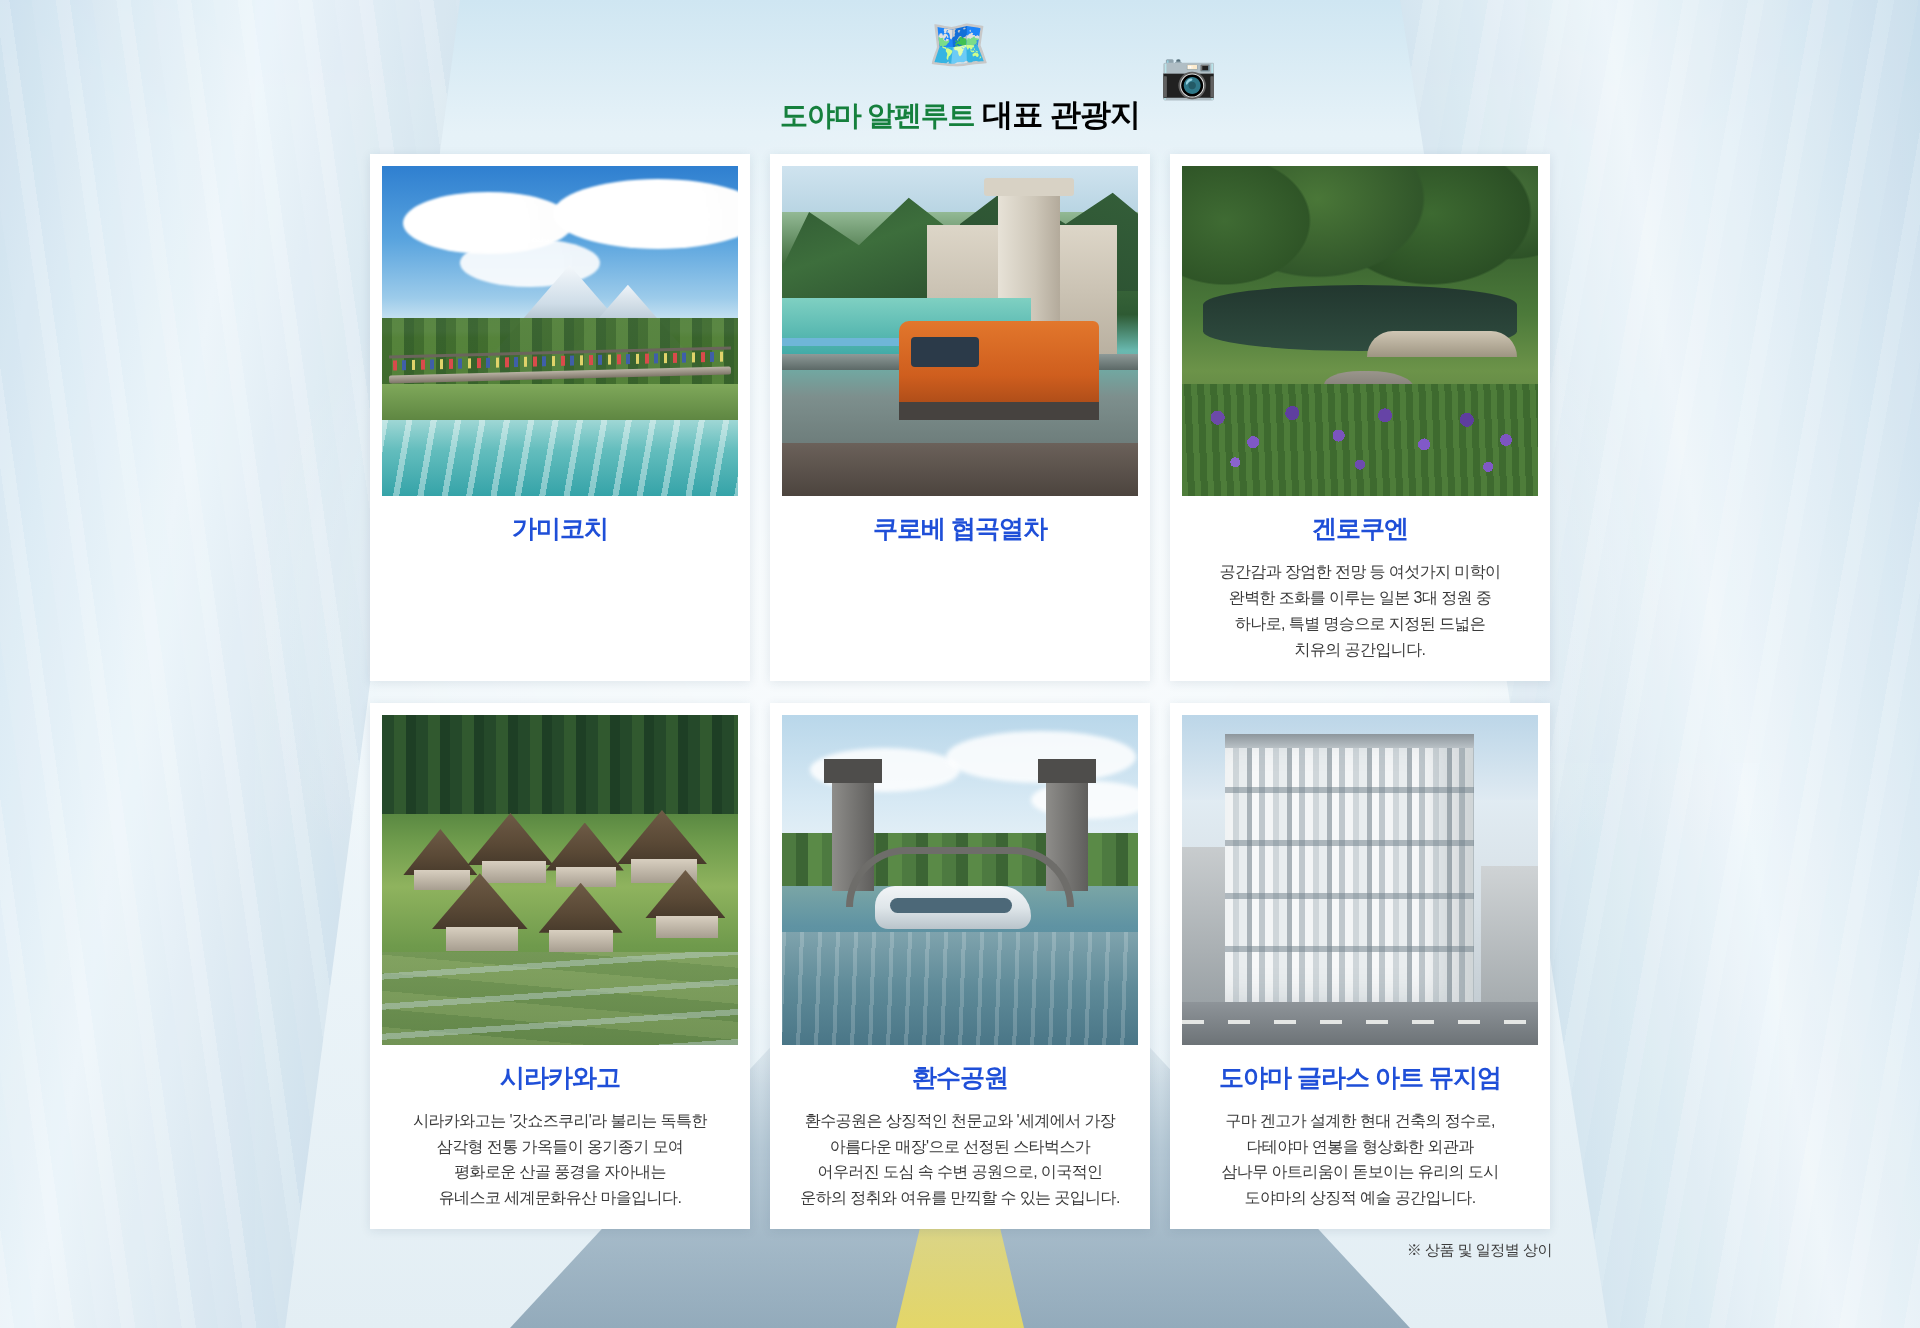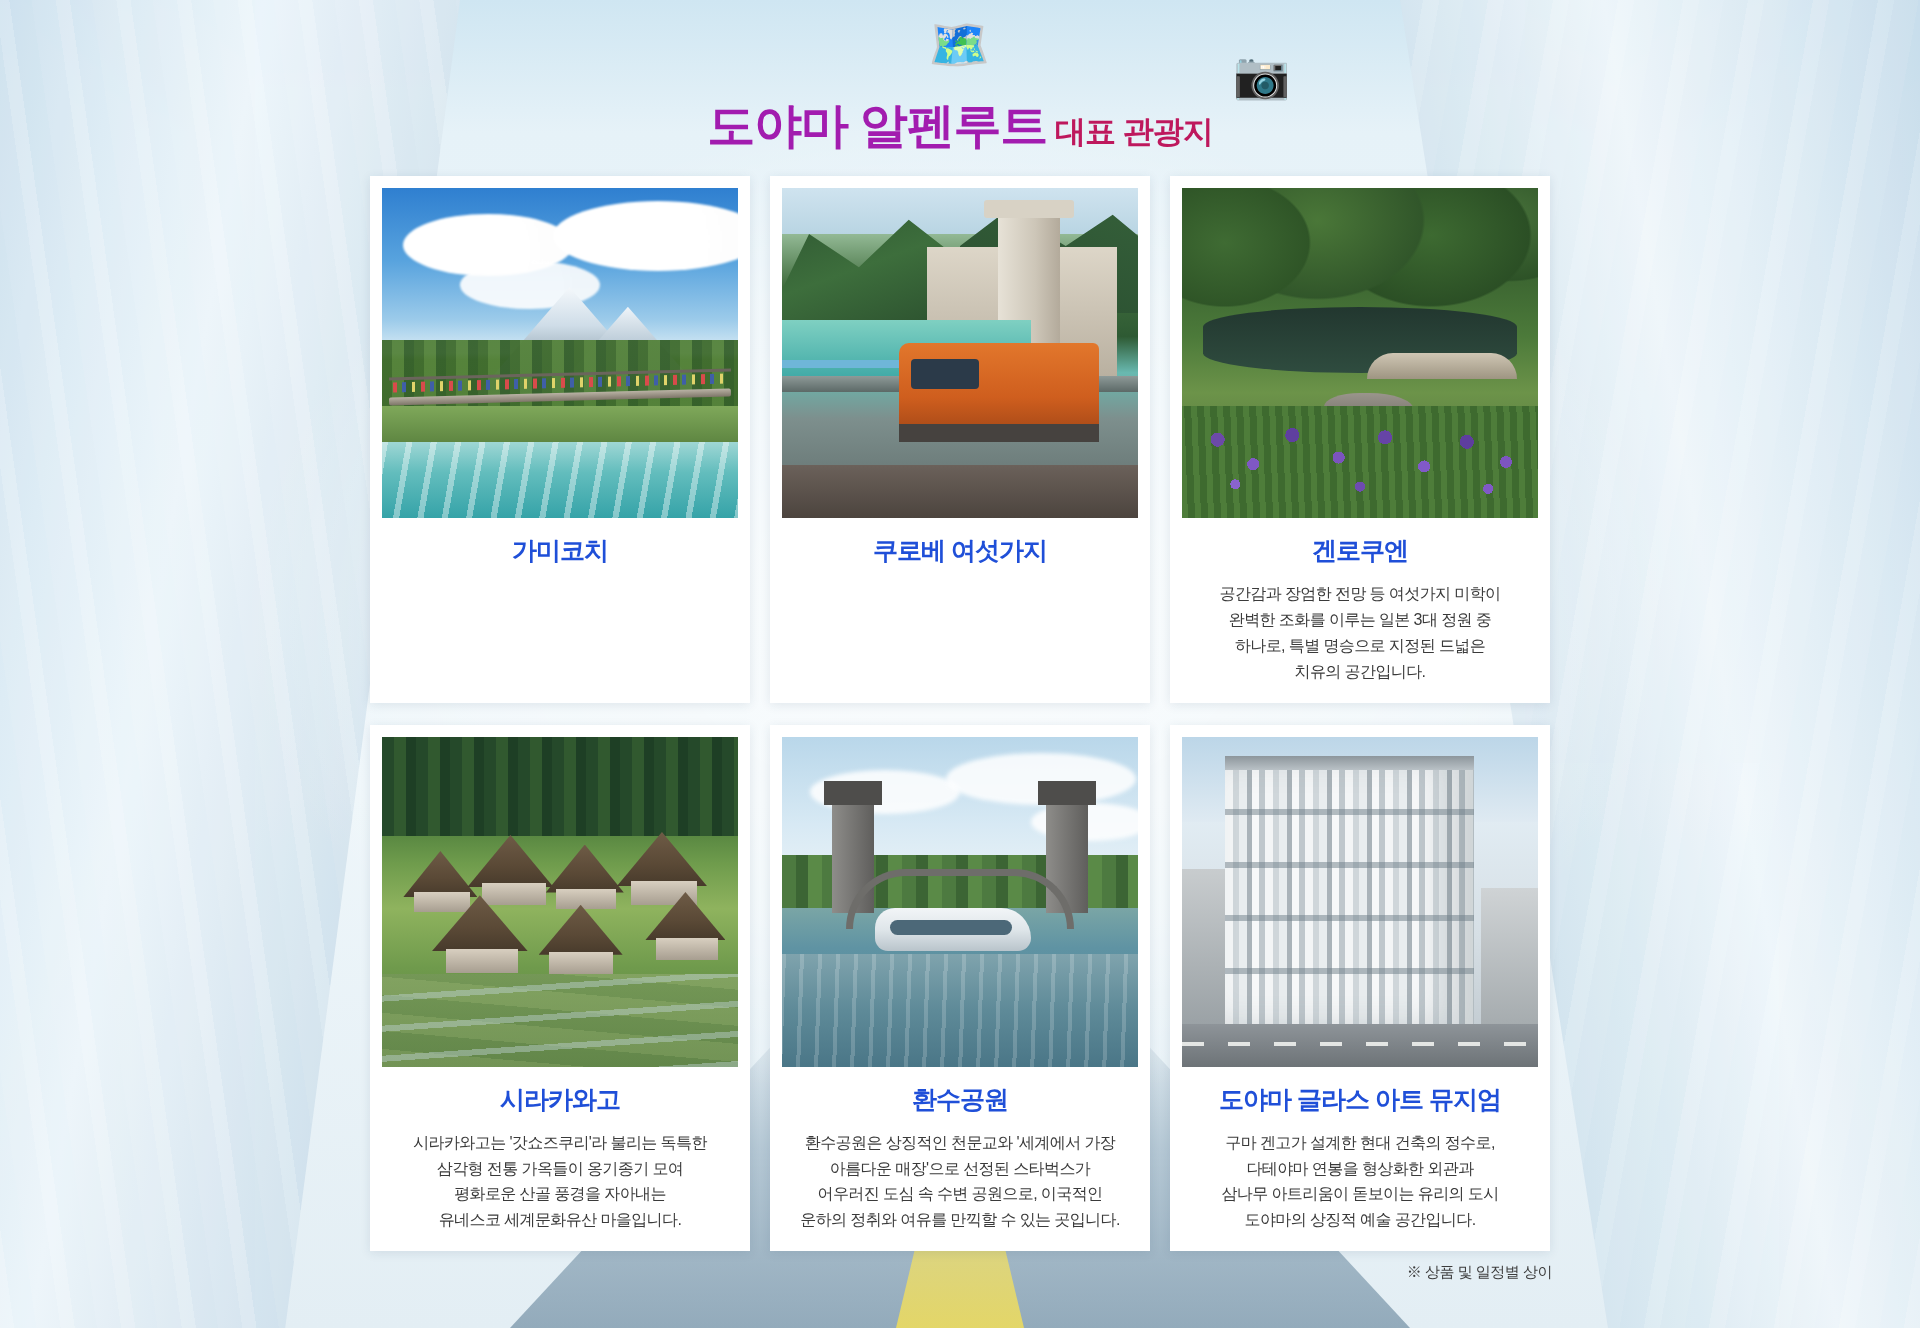--- a/index.html
+++ b/index.html
@@ -107,29 +107,29 @@
     letter-spacing: -0.5px;
     margin-top: 2px;
     font-weight: 500;
   }
   .title-row {
     position: relative;
     display: inline-block;
     margin-top: 6px;
   }
   .title-main {
-    font-size: 48px;
+    font-size: 28px;
     font-weight: 800;
-    color: #a21caf;
+    color: #15803d;
     letter-spacing: -1.2px;
   }
   .title-sub {
     font-size: 31px;
     font-weight: 700;
-    color: #be185d;
+    color: #000000;
     letter-spacing: -1px;
     margin-left: 8px;
   }
   .camera-icon {
     position: absolute;
     right: -78px;
     top: -42px;
     font-size: 46px;
     line-height: 1;
   }
@@ -580,21 +580,21 @@
           <div class="kb-tower"></div>
           <div class="kb-water"></div>
           <div class="kb-guard"></div>
           <div class="kb-bridge"></div>
           <div class="kb-cars"></div>
           <div class="kb-train"></div>
           <div class="kb-rail"></div>
           <div class="kb-ground"></div>
         </div>
       </div>
-      <div class="card-title">쿠로베 여섯가지</div>
+      <div class="card-title">쿠로베 협곡열차</div>
     </div>
 
     <div class="card">
       <div class="card-photo">
         <div class="ph ph-kenrokuen">
           <div class="kn-trees"></div>
           <div class="kn-pond"></div>
           <div class="kn-bridge"></div>
           <div class="kn-rock"></div>
           <div class="kn-iris"></div>

